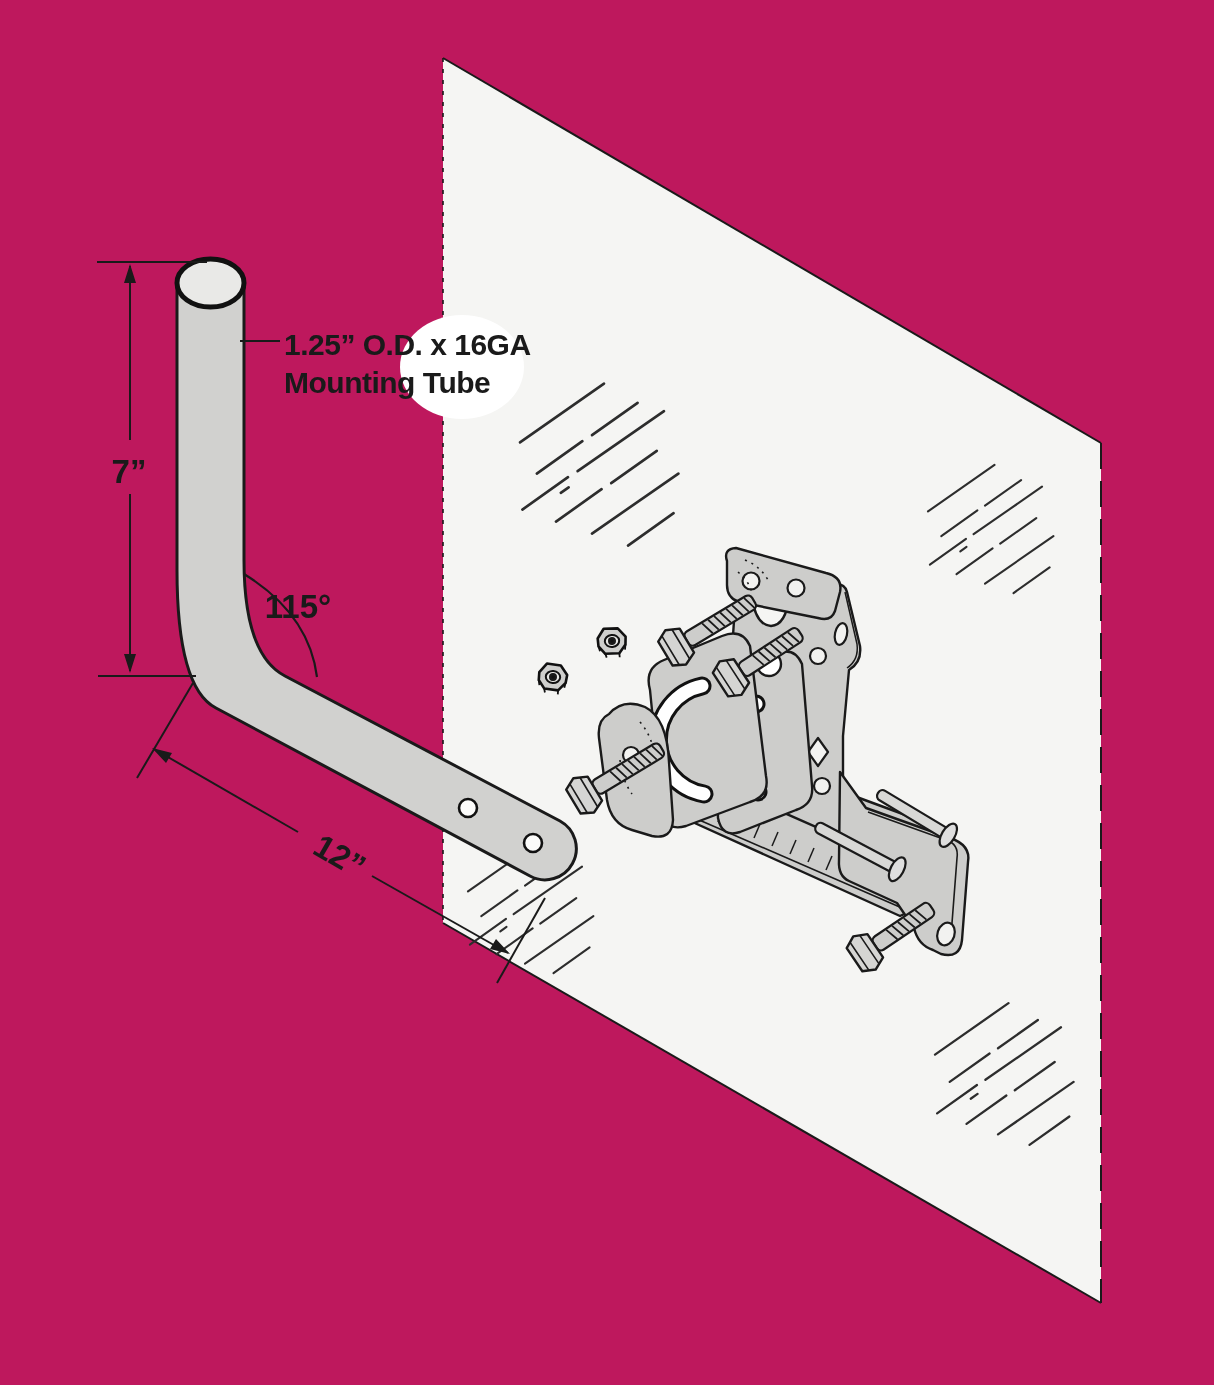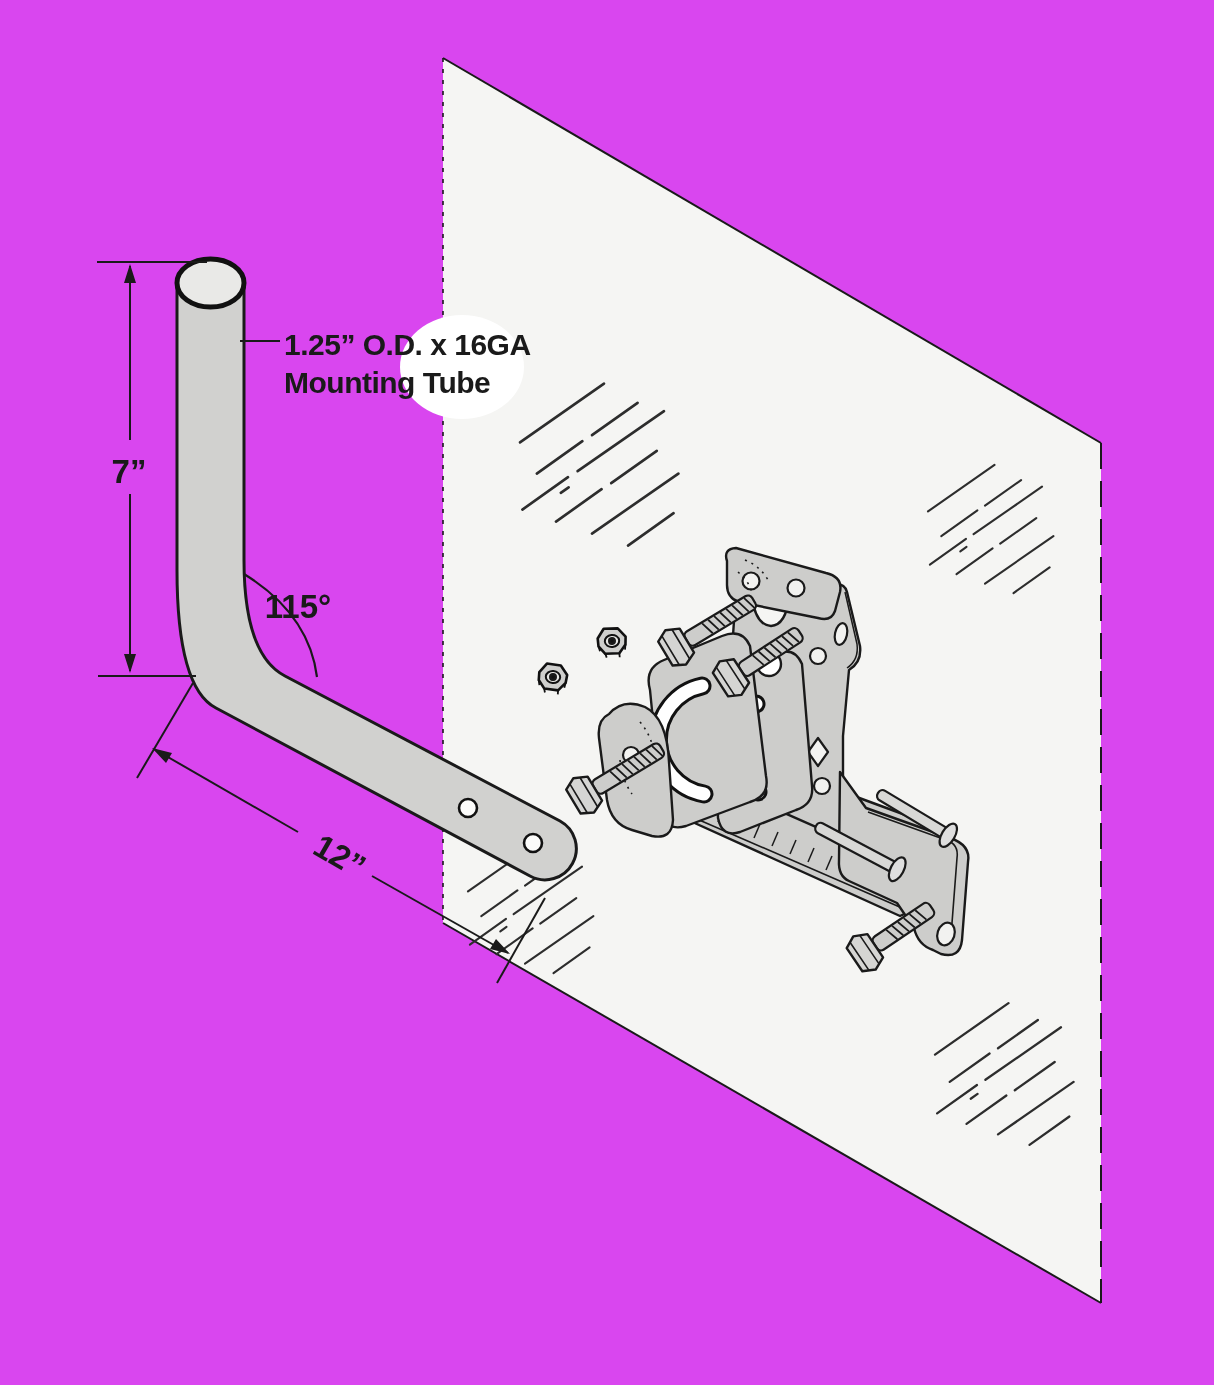--- a/index.html
+++ b/index.html
@@ -1,16 +1,16 @@
 <!DOCTYPE html>
 <html><head>
 <meta charset="utf-8">
 <style>
   html,body{margin:0;padding:0;background:#ffffff;}
-  .stage{position:relative;width:1214px;height:1385px;background:#d946ef;overflow:hidden;
+  .stage{position:relative;width:1214px;height:1385px;background:#be185d;overflow:hidden;
          font-family:"Liberation Sans",sans-serif;}
   svg{position:absolute;left:0;top:0;}
   text{fill:#1a1a1a;font-family:"Liberation Sans",sans-serif;font-weight:700;}
   .lbl{font-size:30px;letter-spacing:-0.5px;}
   .dim{font-size:33px;}
 </style>
 </head>
 <body>
 
 <div class="stage">

